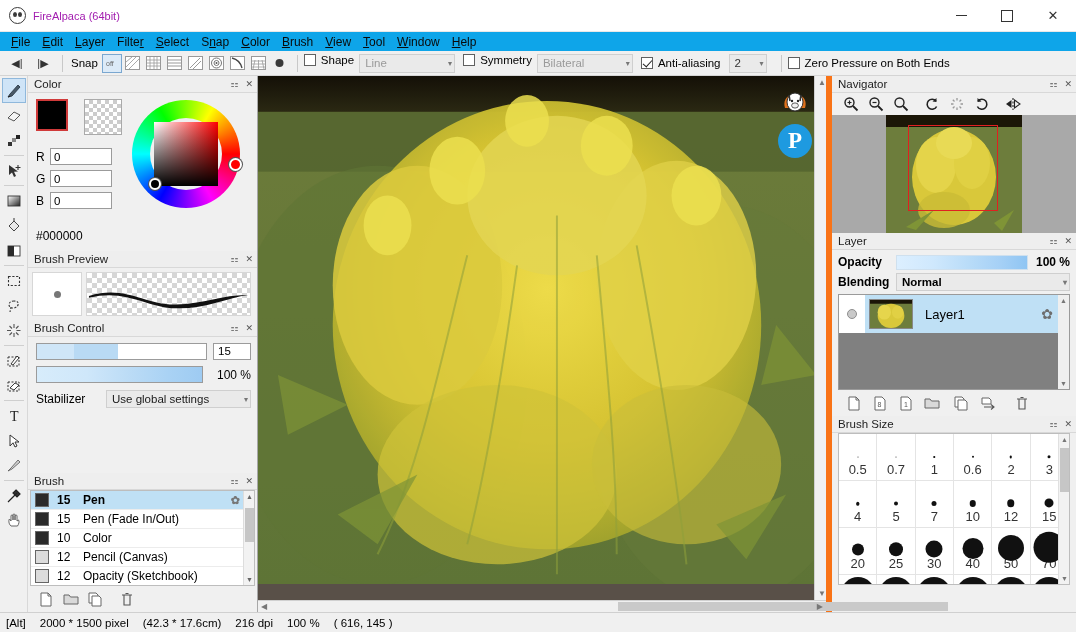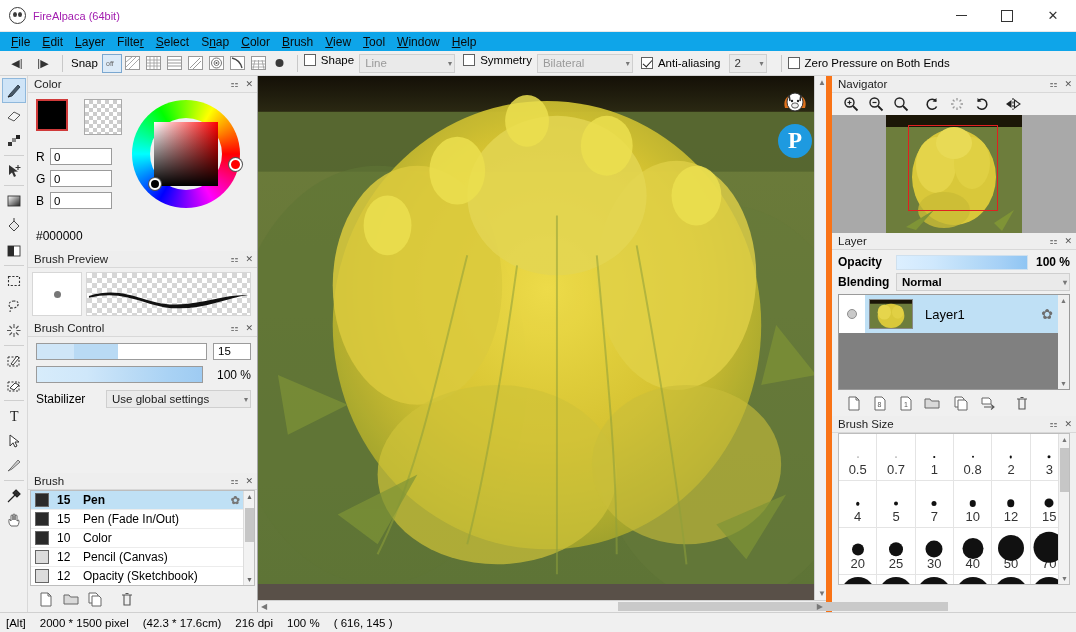--- a/index.html
+++ b/index.html
@@ -884,21 +884,21 @@
             <div class="bs-cell">
               <div class="dot" style="width: 1px; height: 1px;"></div>
               <div class="num">0.7</div>
             </div>
             <div class="bs-cell">
               <div class="dot" style="width: 1.5px; height: 1.5px;"></div>
               <div class="num">1</div>
             </div>
             <div class="bs-cell">
               <div class="dot" style="width: 2px; height: 2px;"></div>
-              <div class="num">0.8</div>
+              <div class="num">0.6</div>
             </div>
             <div class="bs-cell">
               <div class="dot" style="width: 2.5px; height: 2.5px;"></div>
               <div class="num">2</div>
             </div>
             <div class="bs-cell">
               <div class="dot" style="width: 3px; height: 3px;"></div>
               <div class="num">3</div>
             </div>
             <div class="bs-cell">

